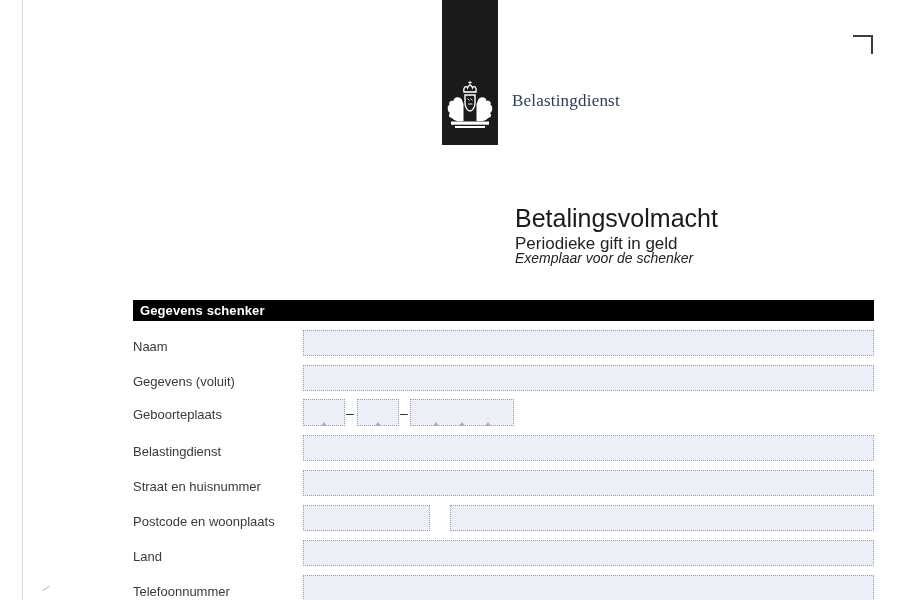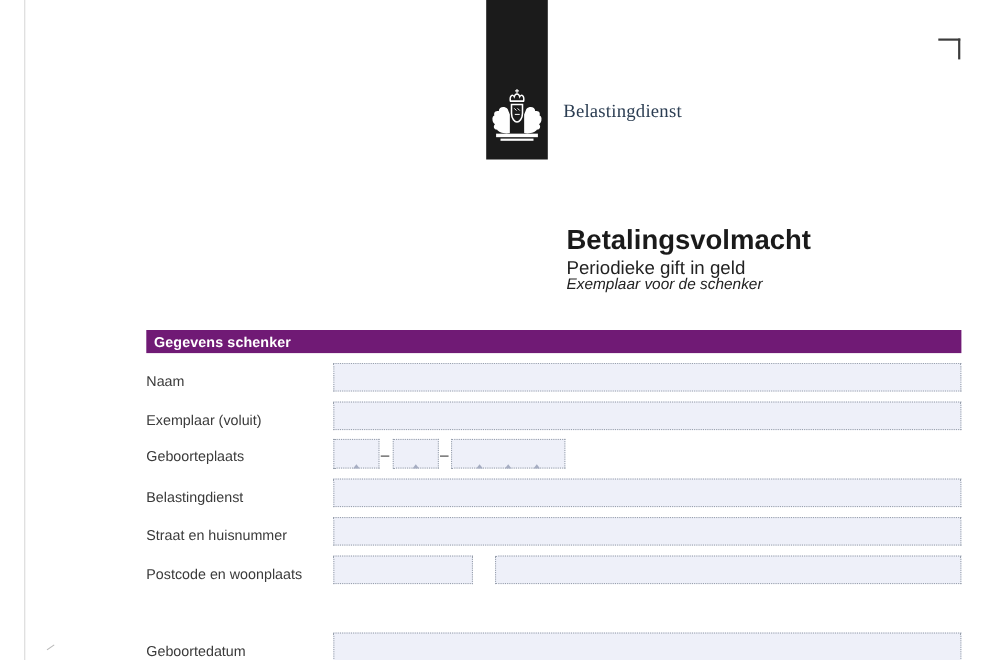--- a/index.html
+++ b/index.html
@@ -10,26 +10,26 @@
 
   
   .logo-block{position:absolute;left:422px;top:0;width:56px;height:145px;background:#1b1b1b;}
   .crest{position:absolute;left:4px;top:80px;width:48px;height:54px;}
   .brand-name{position:absolute;left:492px;top:91px;font-family:"Liberation Serif","DejaVu Serif",serif;
               font-size:17px;color:#2b3d52;letter-spacing:0.2px;}
   .corner-mark{position:absolute;left:833px;top:35px;width:18px;height:17px;
                border-top:2px solid #3c3c3c;border-right:2px solid #3c3c3c;}
 
   
-  .doc-title{position:absolute;left:495px;top:204px;font-size:25px;font-weight:bold;color:#1a1a1a;}
+  .doc-title{position:absolute;left:495px;top:204px;font-size:25px;font-weight:normal;color:#1a1a1a;}
   .doc-subtitle{position:absolute;left:495px;top:234px;font-size:17px;color:#222;}
   .doc-copyline{position:absolute;left:495px;top:250px;font-size:14px;font-style:italic;color:#222;}
 
   
-  .section-bar{position:absolute;left:113px;top:300px;width:741px;height:21px;background:#701a75;
+  .section-bar{position:absolute;left:113px;top:300px;width:741px;height:21px;background:#000000;
                color:#ffffff;font-size:13px;font-weight:bold;line-height:21px;padding-left:7px;
                box-sizing:border-box;letter-spacing:0.1px;}
 
   
   .row{position:absolute;left:0;width:760px;height:30px;}
   .f-label{position:absolute;left:113px;top:9px;font-size:13px;color:#3a3a3a;white-space:nowrap;}
   .fld{position:absolute;top:0;height:26px;background:#eef0f9;border:1px dotted #98a0ac;
        box-sizing:border-box;padding:0 5px;font-size:13px;color:#1a1a1a;outline:none;border-radius:0;}
   .fld.full{left:283px;width:571px;}
   .fld.dbox{height:27px;}
@@ -72,21 +72,21 @@
   <div class="doc-copyline">Exemplaar voor de schenker</div>
 
   <div class="section-bar">Gegevens schenker</div>
 
   <div class="row" style="top:330px">
     <div class="f-label">Naam</div>
     <input type="text" class="fld full" value="" style="">
   </div>
 
   <div class="row" style="top:365px">
-    <div class="f-label">Exemplaar (voluit)</div>
+    <div class="f-label">Gegevens (voluit)</div>
     <input type="text" class="fld full" value="" style="">
   </div>
 
   <div class="row" style="top:399px">
     <div class="f-label" style="top:8px">Geboorteplaats</div>
     <input type="text" class="fld dbox" style="left: 283px; width: 42px;" value="">
     <span class="tick" style="left:301px"></span>
     <span class="dsep" style="left:326px">–</span>
     <input type="text" class="fld dbox" style="left: 337px; width: 42px;" value="">
     <span class="tick" style="left:355px"></span>
@@ -106,19 +106,23 @@
     <div class="f-label">Straat en huisnummer</div>
     <input type="text" class="fld full" value="" style="">
   </div>
 
   <div class="row" style="top:505px">
     <div class="f-label">Postcode en woonplaats</div>
     <input type="text" class="fld" style="left: 283px; width: 127px;" value="">
     <input type="text" class="fld" style="left: 430px; width: 424px;" value="">
   </div>
 
+  <div class="row" style="top:540px">
+    <div class="f-label">Land</div>
+    <input type="text" class="fld full" value="" style="">
+  </div>
 
   <div class="row" style="top:575px">
-    <div class="f-label">Geboortedatum</div>
+    <div class="f-label">Telefoonnummer</div>
     <input type="text" class="fld full" value="" style="">
   </div>
 
 </div>
 
 </body></html>

